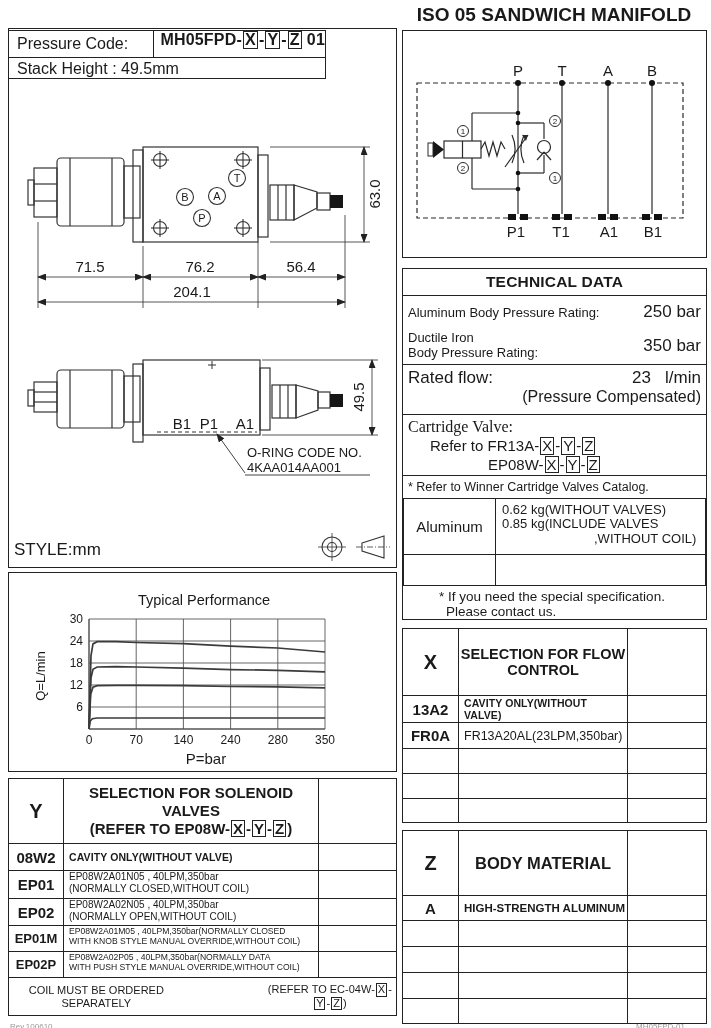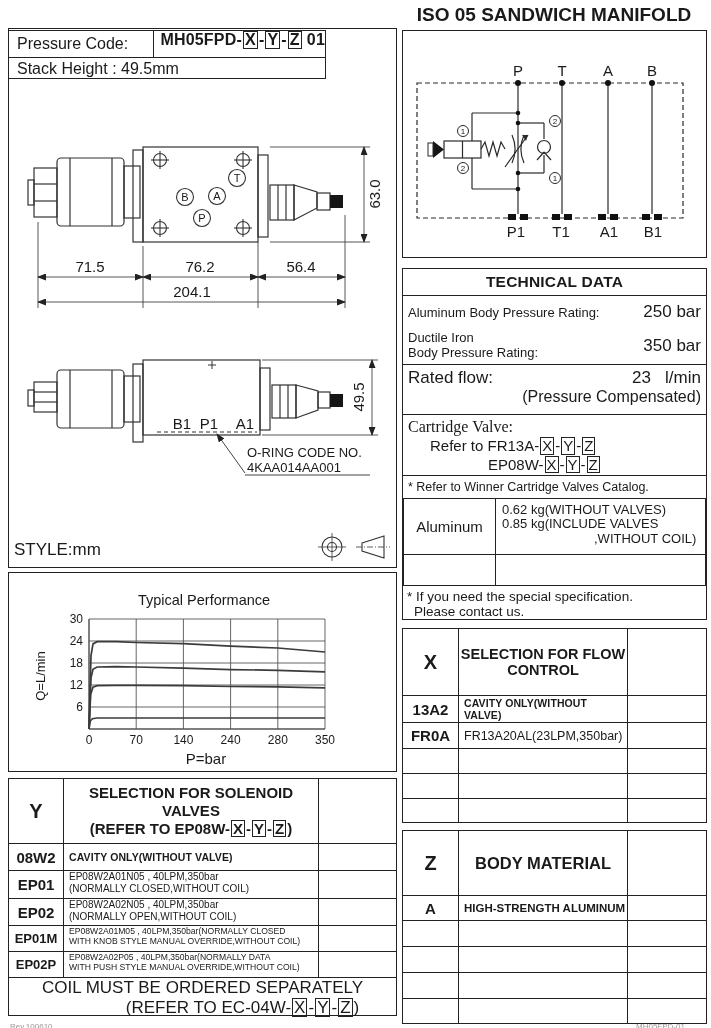--- a/index.html
+++ b/index.html
@@ -31,21 +31,21 @@
   .small2{font-size:10px;line-height:1.15;}
   .small3{font-size:8.6px;line-height:1.18;}
   
   .tech{display:flex;flex-direction:column;font-size:13px;}
   .tech .hdr{height:27px;border-bottom:1.6px solid #222;display:flex;align-items:center;justify-content:center;
              font-weight:bold;font-size:15.5px;letter-spacing:.2px;}
   .trow{display:flex;justify-content:space-between;align-items:center;padding:0 5px;}
   .val{font-size:17px;white-space:nowrap;}
   .ln{border-bottom:1.4px solid #222;}
   .wtbl{border:1.5px solid #222;margin:0;}
-  .note{font-size:13.5px;line-height:1.18;padding:3px 4px 0 4px;}
+  .note{font-size:13.5px;line-height:1.18;padding:3px 4px 0 4px;margin-left:32px;}
   .ct{font-size:14.5px;}
 </style>
 </head>
 <body>
 
 <div class="page">
 
   <div class="bx" style="left:8px;top:28px;width:389px;height:540px;"></div>
 
   <div class="bx ord" style="left:8px;top:30px;width:318px;height:49px;">
@@ -268,21 +268,21 @@
     </div>
     <div class="cell rt"></div>
 
     <div class="cell cb rt codeS">EP02P</div>
     <div class="cell cb rt desc" style="flex-direction:column;align-items:flex-start;justify-content:center;">
       <span class="dl small3">EP08W2A02P05 , 40LPM,350bar(NORMALLY DATA</span>
         <span class="dl small3">WITH PUSH STYLE MANUAL OVERRIDE,WITHOUT COIL)</span>
     </div>
     <div class="cell rt"></div>
 
-    <div class="cell rt" style="grid-column:1/4;flex-direction:column;font-size:17px;line-height:1.15;">
+    <div class="cell rt" style="grid-column:1/4;flex-direction:row;font-size:11px;line-height:1.15;">
       <span>COIL MUST BE ORDERED SEPARATELY</span>
       <span style="padding-left:80px;"><span>(REFER TO EC-04W-</span><span class="bxl">X</span><span>-</span><span class="bxl">Y</span><span>-</span><span class="bxl">Z</span><span>)</span></span>
     </div>
   </div>
 
   <div class="abs" style="left:400px;top:4px;width:308px;text-align:center;font-size:19px;font-weight:bold;">ISO 05 SANDWICH MANIFOLD</div>
 
   <div class="bx" style="left:402px;top:30px;width:305px;height:228px;">
     <svg width="302" height="225" viewBox="0 0 302 225">
       <g stroke="#2a2a2a" stroke-width="1.2" fill="none">

